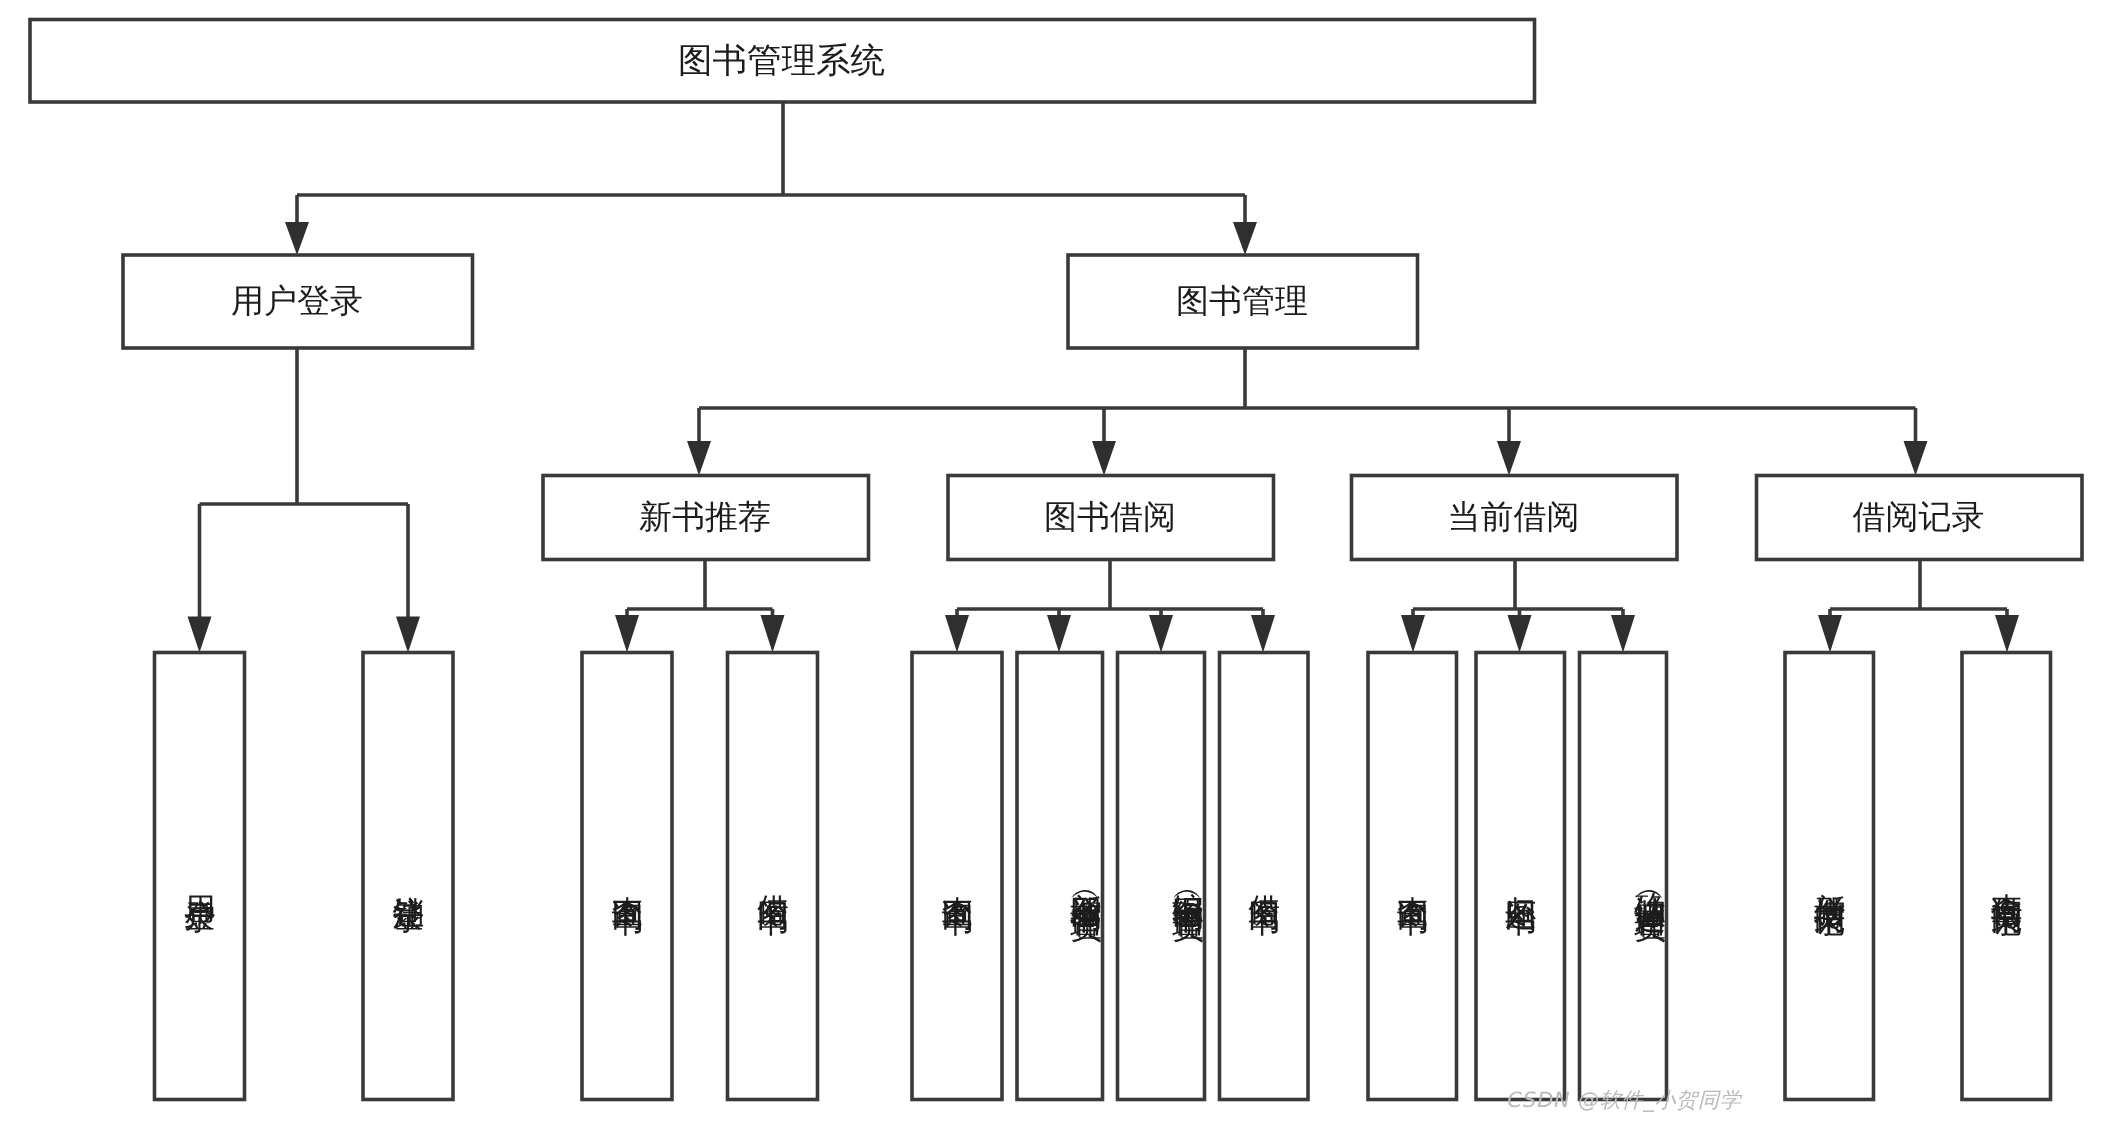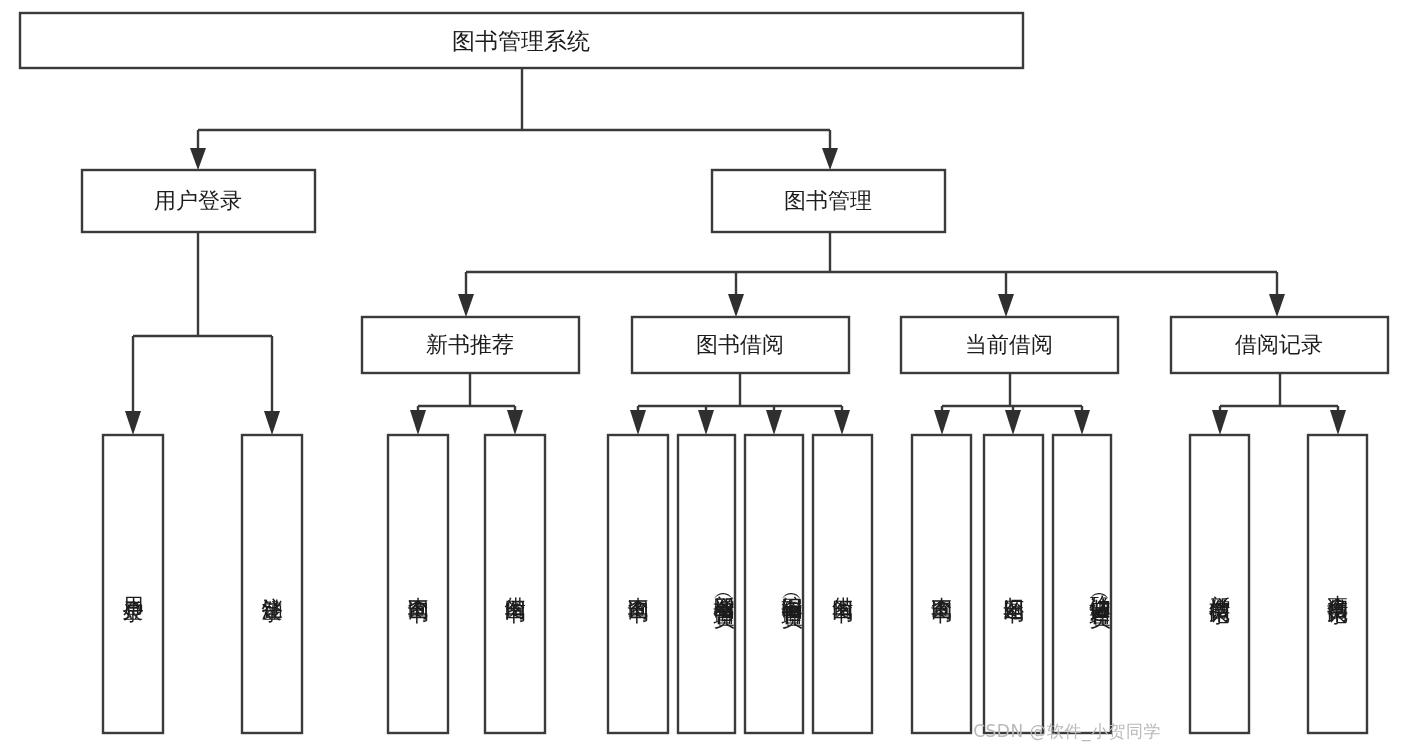--- a/index.html
+++ b/index.html
@@ -68,24 +68,25 @@
     color: #1c1c1c;
     white-space: nowrap;
     text-align: center;
     pointer-events: none;
   }
   #watermark {
     position: absolute;
     right: 10px;
     bottom: 4px;
     font-family: "DejaVu Sans", "Liberation Sans", sans-serif;
-    font-size: 17px;
+    font-size: 14px;
     color: #b9b9b9;
     letter-spacing: 0.5px;
     user-select: none;
+    font-style: italic;
   }
 </style>
 </head>
 <body>
 
 <div id="diagram-root">
 
   <svg id="flow-svg" viewBox="0 0 1405 747">
 
     <g>

